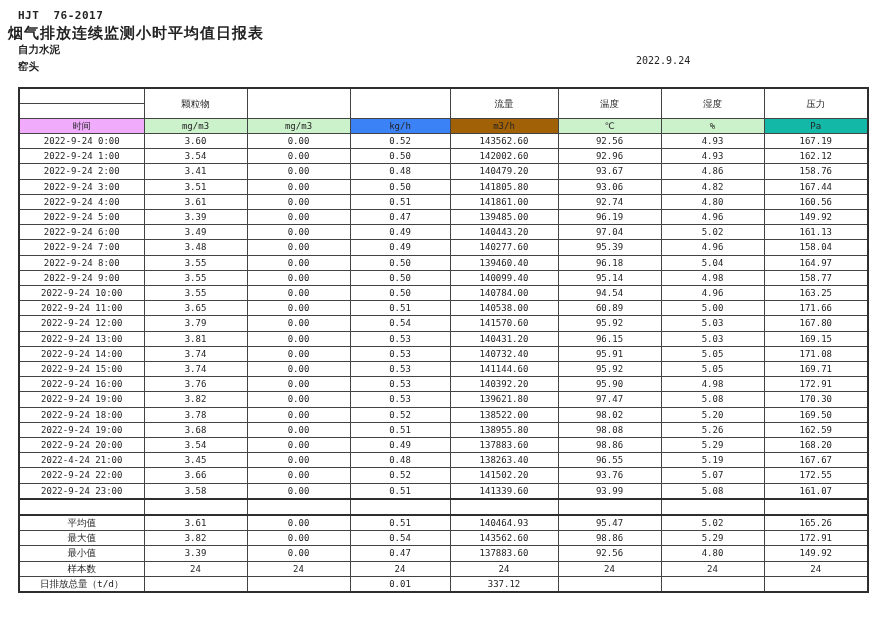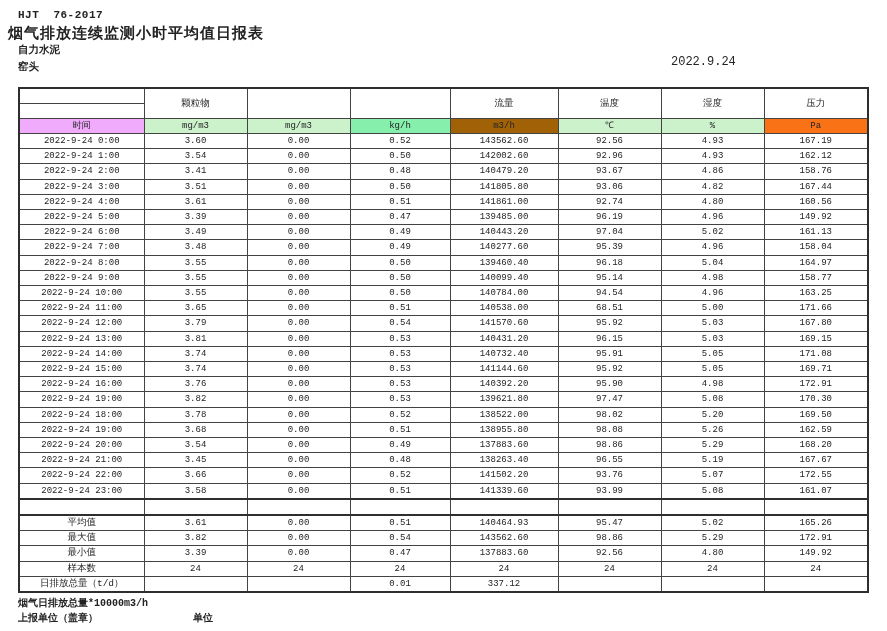--- a/index.html
+++ b/index.html
@@ -6,41 +6,41 @@
     margin: 0;
     padding: 0;
     background: #ffffff;
     width: 887px;
     height: 631px;
     font-family: "DejaVu Sans Mono", "DejaVu Sans", "Liberation Sans", sans-serif;
     color: #232323;
     position: relative;
     overflow: hidden;
   }
-  .page { position: absolute; inset: 0; width: 887px; height: 454px; font-family: Liberation Mono, monospace; }
+  .page { position: absolute; inset: 0; width: 887px; height: 454px; }
 
   .doc-standard {
     position: absolute; left: 18px; top: 9px;
     font-size: 11px; font-weight: bold; word-spacing: 7px; letter-spacing: 0.5px;
   }
   .doc-title {
     position: absolute; left: 8px; top: 24px; width: 887px;
     font-size: 15px; font-weight: bold; letter-spacing: 1px;
   }
   .company {
     position: absolute; left: 18px; top: 43px;
     font-size: 10.5px; font-weight: bold;
   }
   .station {
     position: absolute; left: 18px; top: 60px;
     font-size: 10.5px; font-weight: bold;
   }
   .report-date {
-    position: absolute; left: 671px; top: 55px;
-    font-size: 12px;
+    position: absolute; left: 636px; top: 55px;
+    font-size: 10px;
   }
 
   table.report-table {
     position: absolute; left: 18px; top: 87px;
     width: 849px;
     border-collapse: collapse;
     table-layout: fixed;
     border: 2px solid #2e2e2e;
   }
   table.report-table td {
@@ -103,25 +103,25 @@
         <td rowspan="2">湿度</td>
         <td rowspan="2">压力</td>
       </tr>
       <tr class="hrow">
         <td></td>
       </tr>
       <tr class="unit-row">
         <td style="background: #f0abfc;">时间</td>
         <td style="background: rgb(204, 242, 204);">mg/m3</td>
         <td style="background: rgb(204, 242, 204);">mg/m3</td>
-        <td style="background: #86efac;">kg/h</td>
+        <td style="background: #3b82f6;">kg/h</td>
         <td style="background: #a16207;">m3/h</td>
         <td style="background: rgb(204, 242, 204);">℃</td>
         <td style="background: rgb(204, 242, 204);">%</td>
-        <td style="background: #f97316; margin-left: 15px;">Pa</td>
+        <td style="background: #14b8a6; margin-left: 15px;">Pa</td>
       </tr>
     </thead>
     <tbody id="data-body">
         <tr class="data-row">
           <td>2022-9-24 0:00</td>
           <td>3.60</td>
           <td>0.00</td>
           <td>0.52</td>
           <td>143562.60</td>
           <td>92.56</td>
@@ -227,21 +227,21 @@
           <td>94.54</td>
           <td>4.96</td>
           <td>163.25</td>
         </tr>
         <tr class="data-row">
           <td>2022-9-24 11:00</td>
           <td>3.65</td>
           <td>0.00</td>
           <td>0.51</td>
           <td>140538.00</td>
-          <td>68.51</td>
+          <td>60.89</td>
           <td>5.00</td>
           <td>171.66</td>
         </tr>
         <tr class="data-row">
           <td>2022-9-24 12:00</td>
           <td>3.79</td>
           <td>0.00</td>
           <td>0.54</td>
           <td>141570.60</td>
           <td>95.92</td>
@@ -322,21 +322,21 @@
           <td>2022-9-24 20:00</td>
           <td>3.54</td>
           <td>0.00</td>
           <td>0.49</td>
           <td>137883.60</td>
           <td>98.86</td>
           <td>5.29</td>
           <td>168.20</td>
         </tr>
         <tr class="data-row">
-          <td>2022-9-24 21:00</td>
+          <td>2022-4-24 21:00</td>
           <td>3.45</td>
           <td>0.00</td>
           <td>0.48</td>
           <td>138263.40</td>
           <td>96.55</td>
           <td>5.19</td>
           <td>167.67</td>
         </tr>
         <tr class="data-row">
           <td>2022-9-24 22:00</td>
@@ -414,19 +414,14 @@
           <td></td>
           <td>0.01</td>
           <td>337.12</td>
           <td></td>
           <td></td>
           <td></td>
         </tr>
       </tbody>
   </table>
 
-  <div class="footer">
-    <div class="fn1">烟气日排放总量*10000m3/h</div>
-    <div class="fn2">上报单位（盖章）</div>
-    <div class="fn3">单位</div>
-  </div>
 
 </div>
 
 </body></html>

